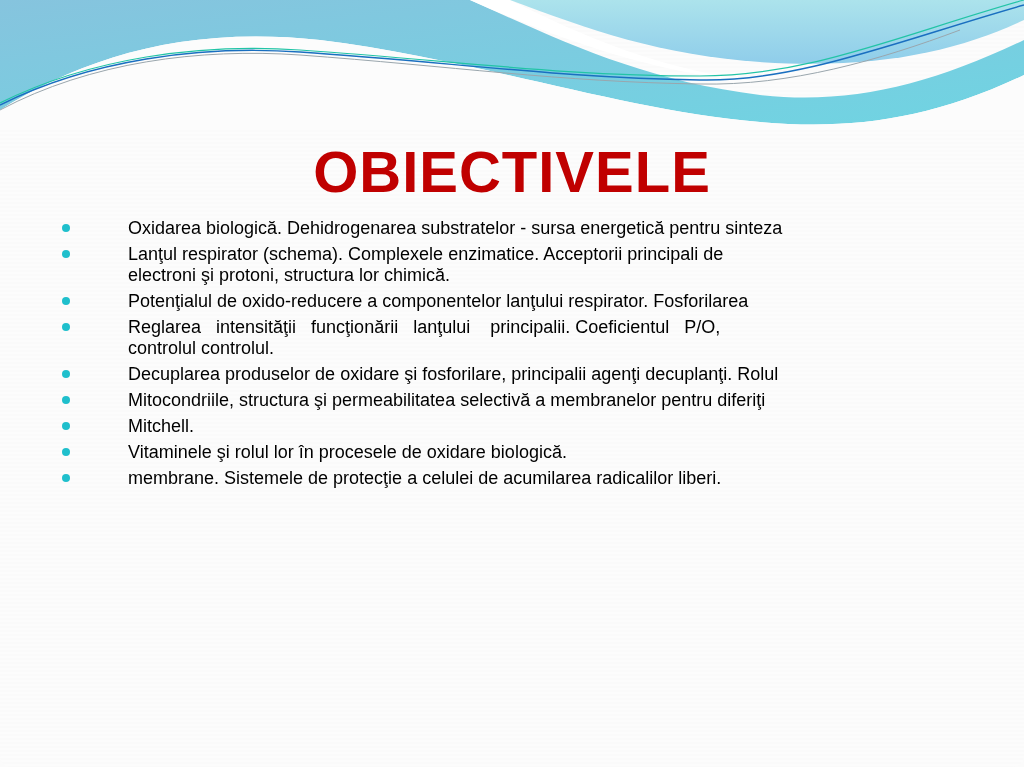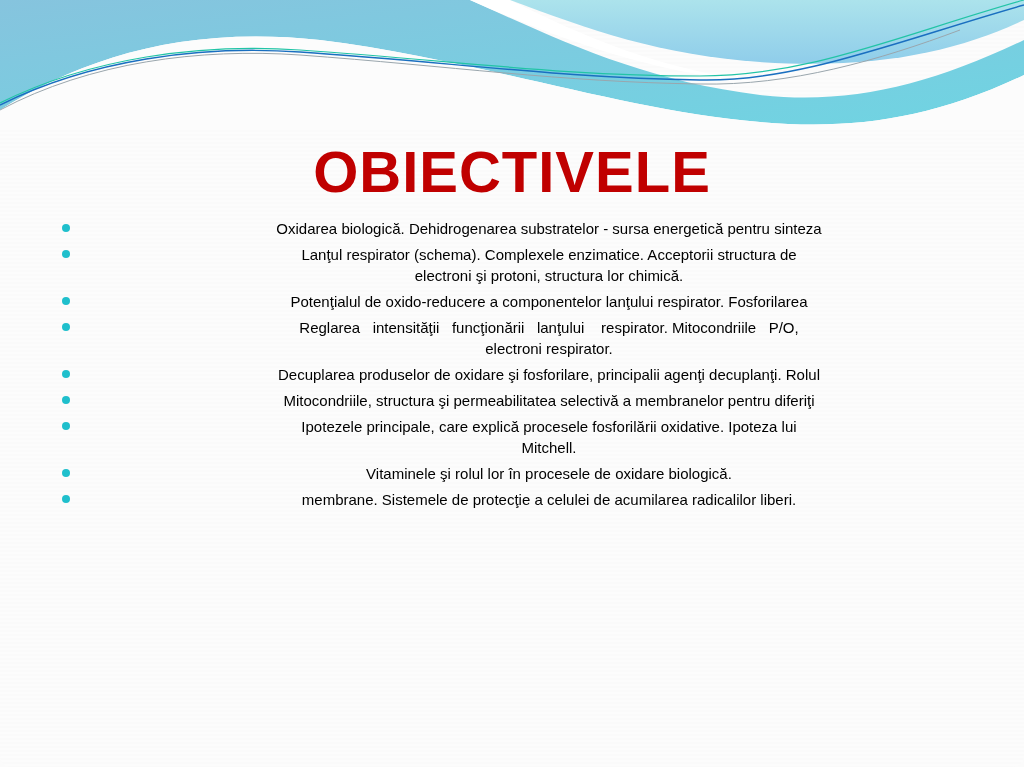--- a/index.html
+++ b/index.html
@@ -25,25 +25,24 @@
       letter-spacing: 1px;
       margin: 0;
     }
     .content {
       position: absolute; left: 60px; top: 218px; width: 910px;
       margin: 0; padding: 0; list-style: none;
     }
     .item {
       position: relative;
       padding-left: 68px;
-      font-size: 15px;
+      font-size: 18px;
       line-height: 21px;
       color: #000;
       margin-bottom: 5px;
-      text-align: center;
     }
     .bullet {
       position: absolute; left: 2px; top: 6px;
       width: 8px; height: 8px; border-radius: 50%;
       background: #1fbfcc;
     }
     .item-text { display: block; }
   </style>
 </head>
 <body>
@@ -76,43 +75,42 @@
 
   <h1 class="title">OBIECTIVELE</h1>
 
   <ul class="content">
     <li class="item">
       <span class="bullet"></span>
       <span class="item-text">Oxidarea biologică. Dehidrogenarea substratelor - sursa energetică pentru sinteza</span>
     </li>
     <li class="item">
       <span class="bullet"></span>
-      <span class="item-text">Lanţul respirator (schema). Complexele enzimatice. Acceptorii structura de</span>
+      <span class="item-text">Lanţul respirator (schema). Complexele enzimatice. Acceptorii principali de</span>
       <span class="item-text">electroni şi protoni, structura lor   chimică.</span>
     </li>
     <li class="item">
       <span class="bullet"></span>
       <span class="item-text">Potenţialul de oxido-reducere a componentelor lanţului respirator. Fosforilarea</span>
     </li>
     <li class="item">
       <span class="bullet"></span>
-      <span class="item-text" style="white-space:pre;">Reglarea   intensităţii   funcţionării   lanţului    respirator. Mitocondriile   P/O,</span>
-      <span class="item-text">electroni respirator.</span>
+      <span class="item-text" style="white-space:pre;">Reglarea   intensităţii   funcţionării   lanţului    principalii. Coeficientul   P/O,</span>
+      <span class="item-text">controlul controlul.</span>
     </li>
     <li class="item">
       <span class="bullet"></span>
       <span class="item-text">Decuplarea produselor de oxidare şi fosforilare, principalii agenţi decuplanţi. Rolul</span>
     </li>
     <li class="item">
       <span class="bullet"></span>
       <span class="item-text">Mitocondriile, structura şi permeabilitatea selectivă a membranelor pentru diferiţi</span>
     </li>
     <li class="item">
       <span class="bullet"></span>
-      <span class="item-text">Ipotezele principale, care explică procesele fosforilării oxidative. Ipoteza lui</span>
       <span class="item-text">Mitchell.</span>
     </li>
     <li class="item">
       <span class="bullet"></span>
       <span class="item-text">Vitaminele şi rolul lor în procesele de oxidare biologică.</span>
     </li>
     <li class="item">
       <span class="bullet"></span>
       <span class="item-text">membrane. Sistemele de protecţie a celulei de acumilarea radicalilor liberi.</span>
     </li>

